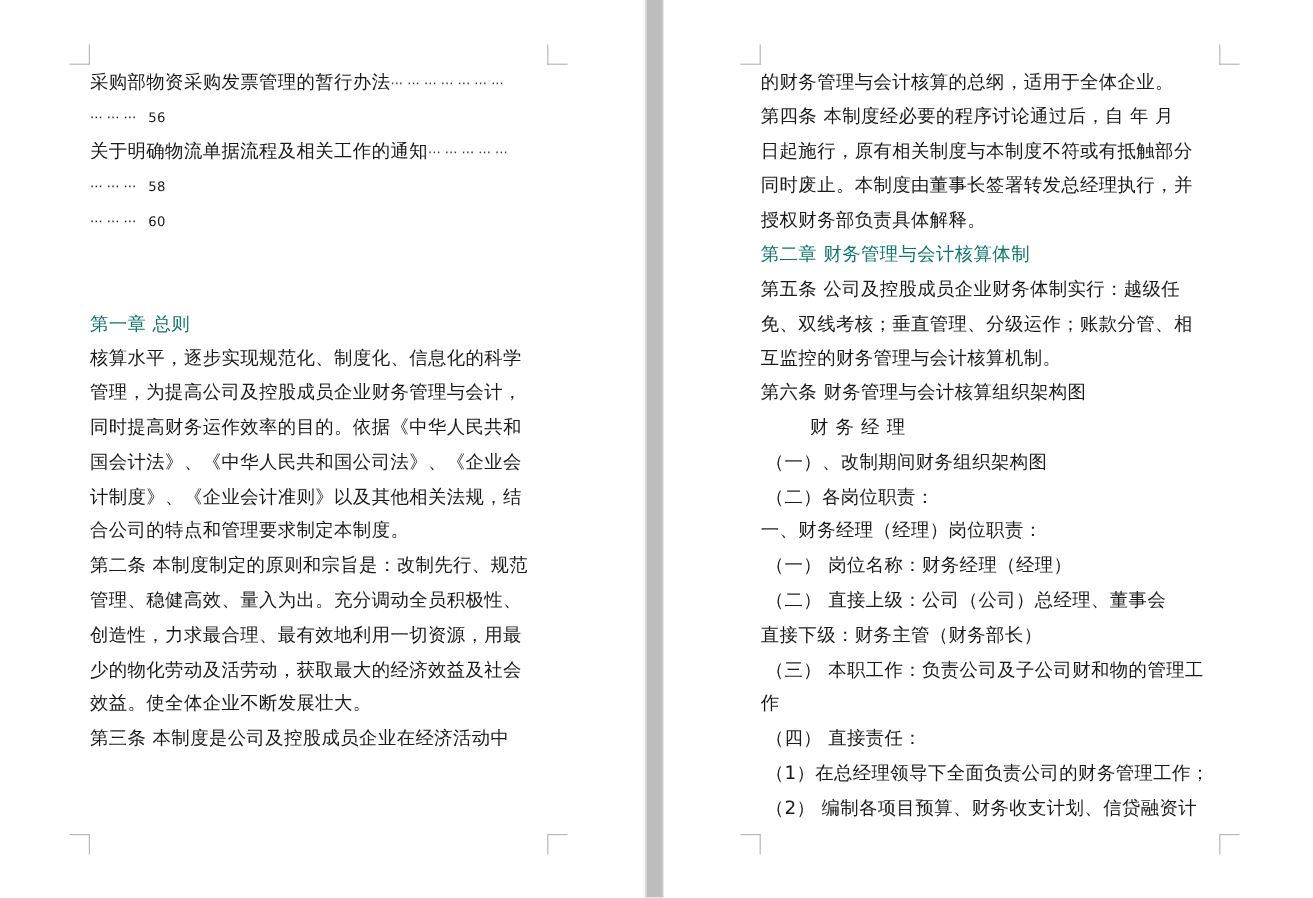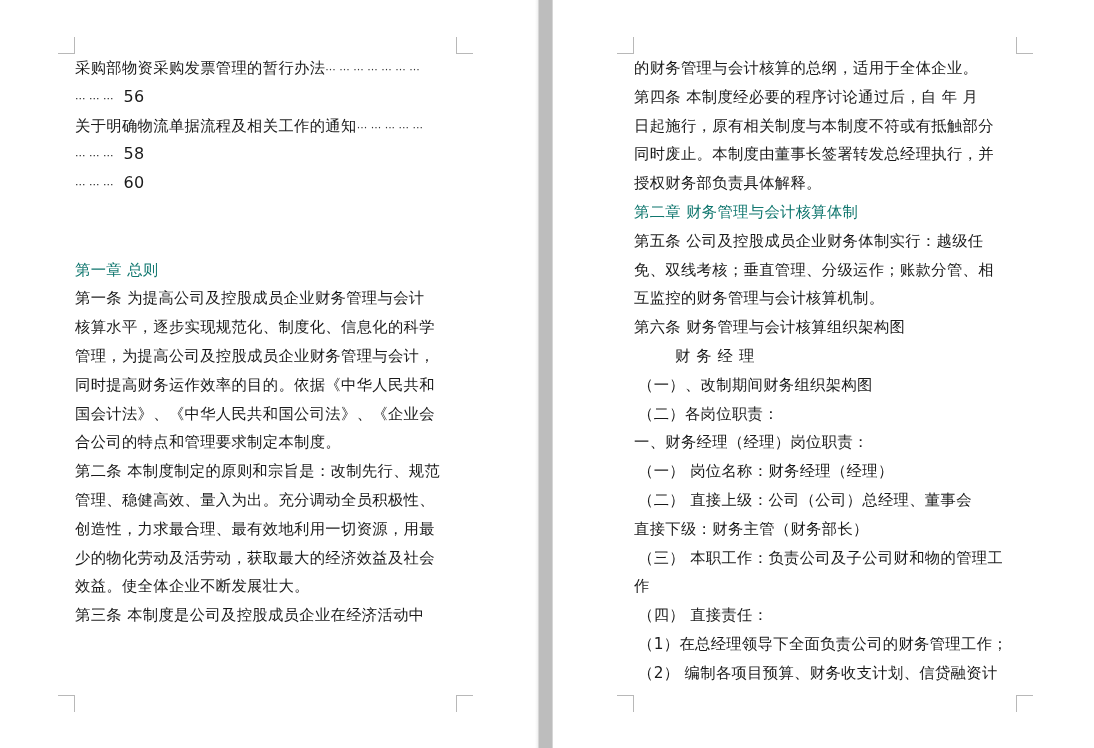--- a/index.html
+++ b/index.html
@@ -67,21 +67,21 @@
   }
   .page-left .text-area { left: 75px; }
   .page-right .text-area { left: 81px; width: 384px; }
 
   .line {
     display: block;
     white-space: nowrap;
     height: 28.8px;
   }
   .toc-dots { color: #333; letter-spacing: 0; font-size: 11px; }
-  .toc-page { font-size: 16px; margin-left: 10px; }
+  .toc-page { font-size: 11px; margin-left: 10px; }
   .toc-cont { font-size: 11px; letter-spacing: 0; }
   .heading-red { color: #0f766e; }
   .spacer { height: 57.6px; }
   .indent-center { padding-left: 41px; letter-spacing: 6px; }
   .indent-small { padding-left: 4px; }
 </style>
 </head>
 <body>
 
 <div class="viewport">
@@ -108,25 +108,25 @@
         <span class="toc-cont">··· ··· ···</span><span class="toc-page">58</span>
       </span>
 
       <span class="line">
         <span class="toc-cont">··· ··· ···</span><span class="toc-page">60</span>
       </span>
 
       <div class="spacer"></div>
 
       <span class="line heading-red">第一章 总则</span>
-      <span class="line">第一条 为提高公司及控股成员企业财务管理与会计</span>
       <span class="line">核算水平，逐步实现规范化、制度化、信息化的科学</span>
       <span class="line">管理，为提高公司及控股成员企业财务管理与会计，</span>
       <span class="line">同时提高财务运作效率的目的。依据《中华人民共和</span>
       <span class="line">国会计法》、《中华人民共和国公司法》、《企业会</span>
+      <span class="line">计制度》、《企业会计准则》以及其他相关法规，结</span>
       <span class="line">合公司的特点和管理要求制定本制度。</span>
       <span class="line">第二条 本制度制定的原则和宗旨是：改制先行、规范</span>
       <span class="line">管理、稳健高效、量入为出。充分调动全员积极性、</span>
       <span class="line">创造性，力求最合理、最有效地利用一切资源，用最</span>
       <span class="line">少的物化劳动及活劳动，获取最大的经济效益及社会</span>
       <span class="line">效益。使全体企业不断发展壮大。</span>
       <span class="line">第三条 本制度是公司及控股成员企业在经济活动中</span>
     </div>
   </div>
 

